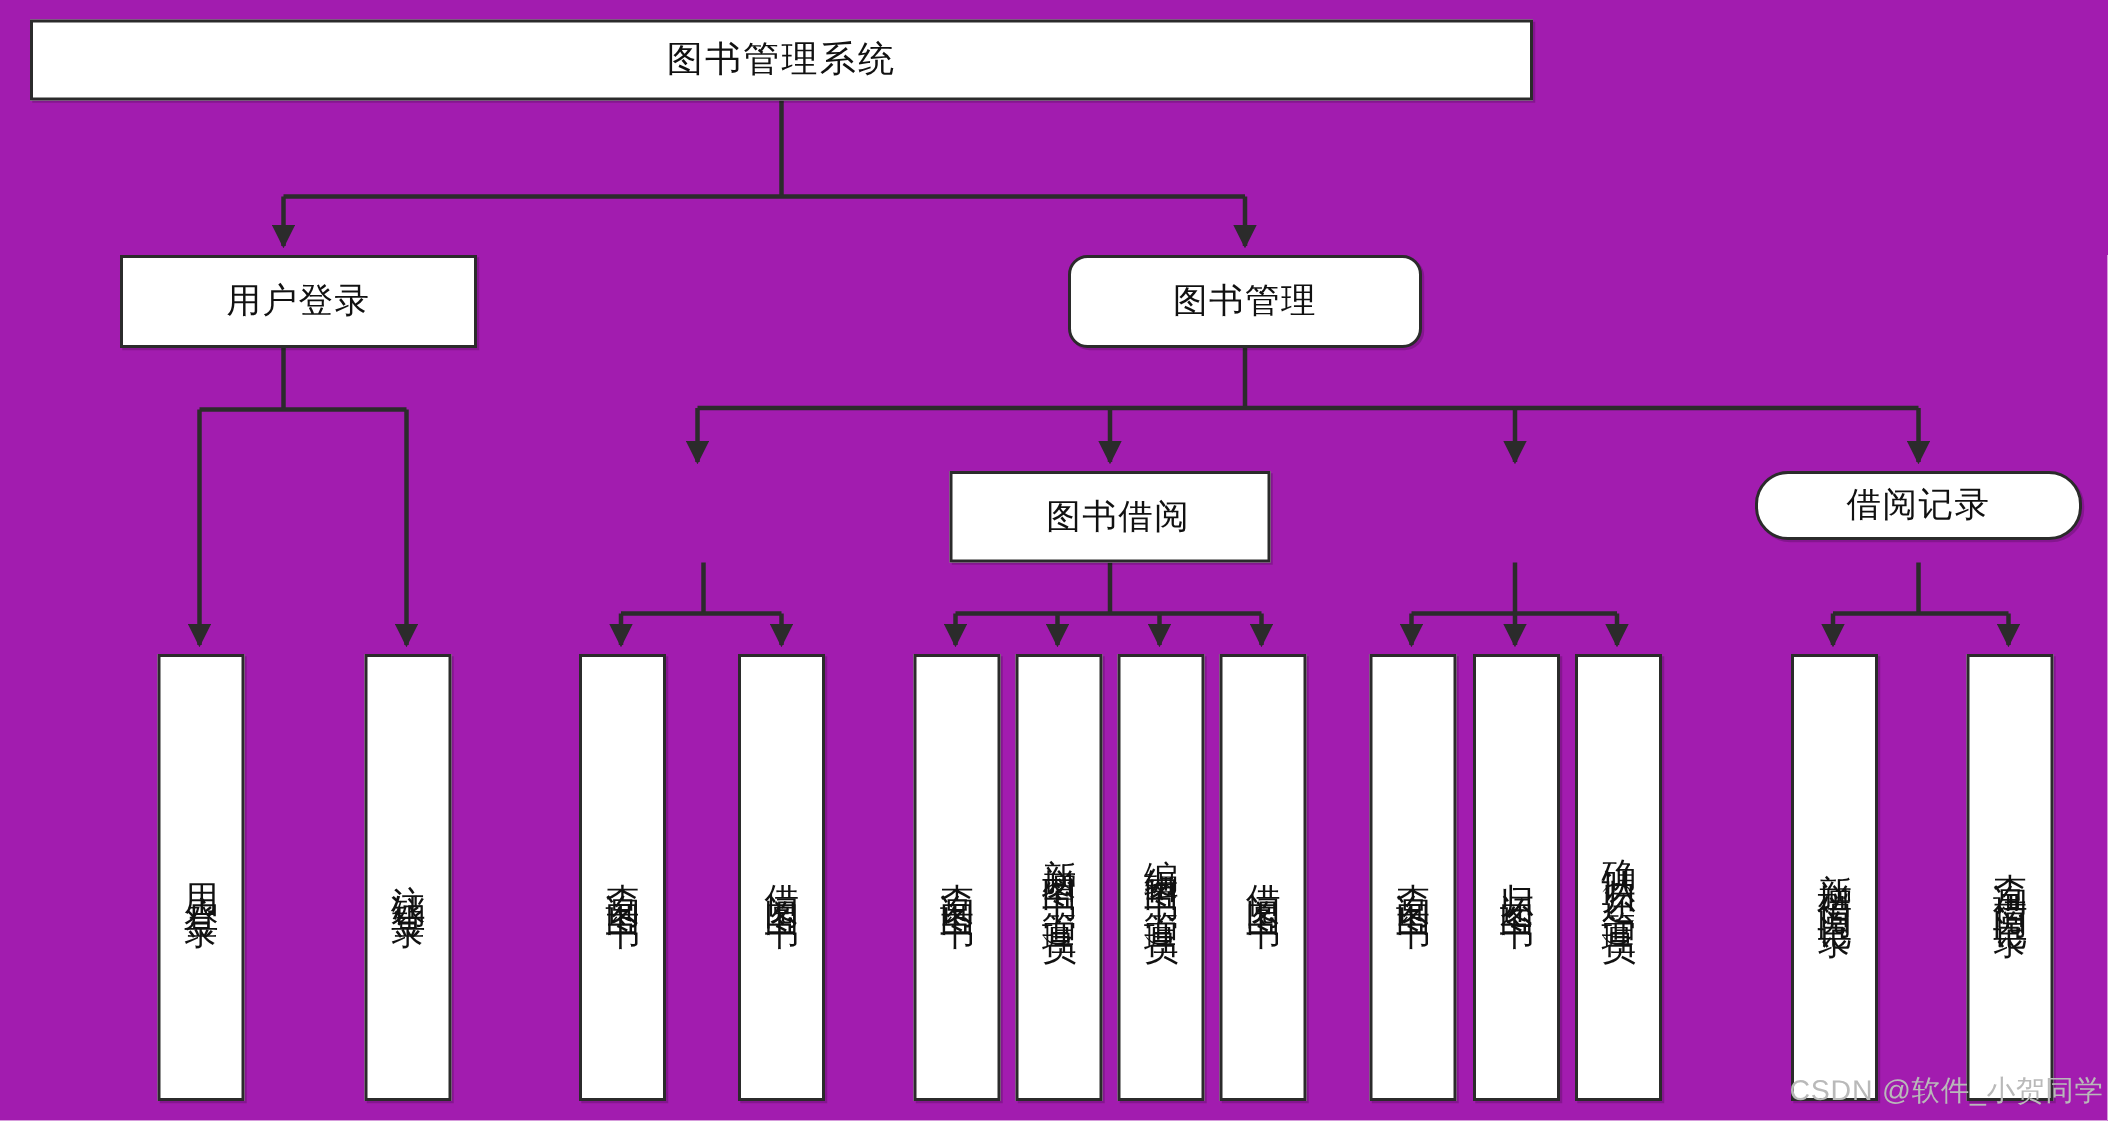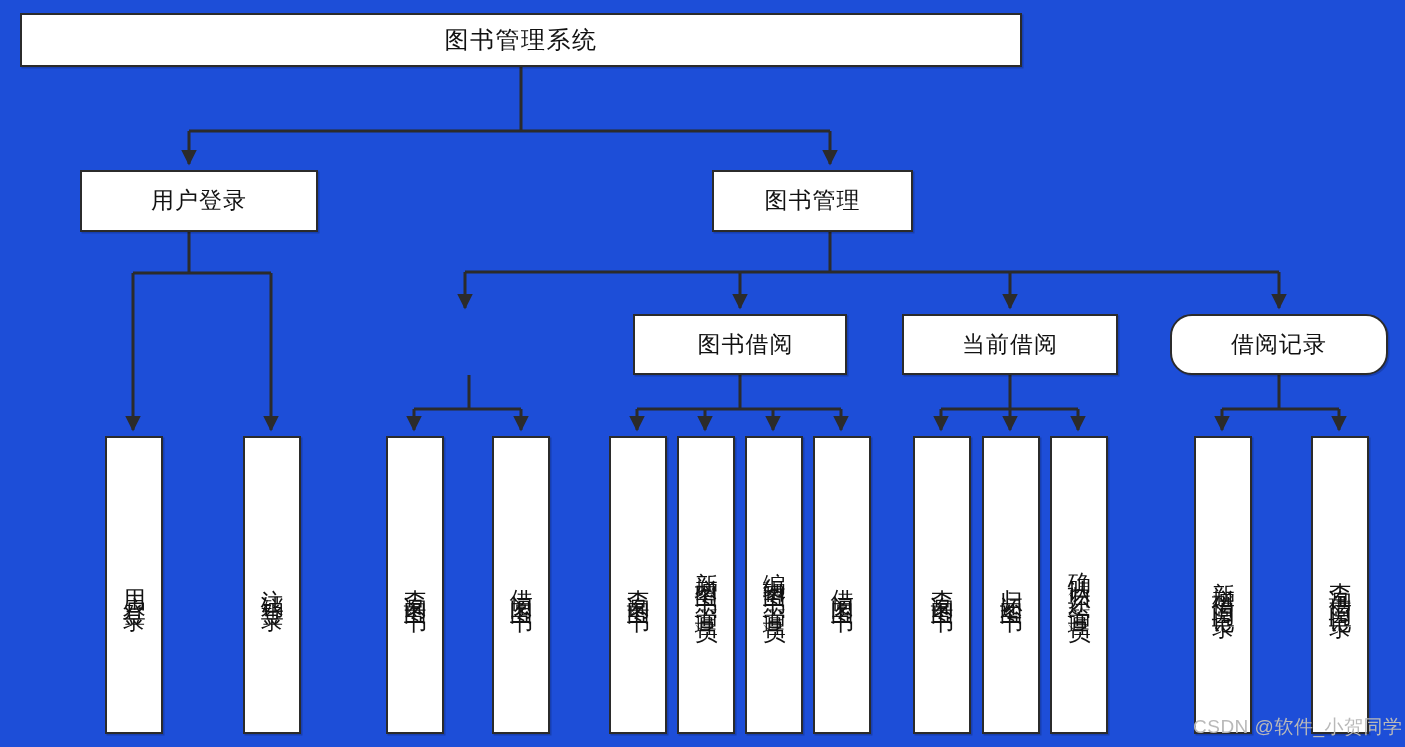--- a/index.html
+++ b/index.html
@@ -8,21 +8,21 @@
     padding: 0;
     background: #ffffff;
   }
   body {
     font-family: "Liberation Sans", "DejaVu Sans", sans-serif;
   }
   #canvas {
     position: relative;
     width: 1405px;
     height: 747px;
-    background: #1d4ed8;
+    background: #a21caf;
     overflow: hidden;
   }
   #edges {
     position: absolute;
     left: 0;
     top: 0;
     width: 1405px;
     height: 747px;
     pointer-events: none;
   }
@@ -122,28 +122,27 @@
       <path d="M 1222 409 L 1339 409"></path>
       <path d="M 1222 409 L 1222 430" marker-end="url(#arrow)"></path>
       <path d="M 1339 409 L 1339 430" marker-end="url(#arrow)"></path>
     </g>
   </svg>
 
   <div class="node node-h node-root" style="left:20px; top:13px; width:1002px; height:54px;">图书管理系统</div>
 
   <div class="node node-h" style="left:80px; top:170px; width:238px; height:62px;">用户登录</div>
 
-  <div class="node node-h" style="left:712px; top:170px; width:201px; height:62px;">图书管理</div>
+  <div class="node node-h" style="left:712px; top:170px; width:236px; height:62px;border-radius:13px;">图书管理</div>
 
 
   <div class="node node-h" style="left:633px; top:314px; width:214px; height:61px;padding-left:17px;">图书借阅</div>
 
-  <div class="node node-h" style="left:902px; top:314px; width:216px; height:61px;">当前借阅</div>
 
-  <div class="node node-h" style="left:1170px; top:314px; width:218px; height:61px;border-radius:22px;">借阅记录</div>
+  <div class="node node-h" style="left:1170px; top:314px; width:218px; height:46px;border-radius:22px;">借阅记录</div>
 
   <div class="node node-v" style="left:105px; top:436px; width:58px; height:298px;">用户登录</div>
 
   <div class="node node-v" style="left:243px; top:436px; width:58px; height:298px;">注销登录</div>
 
   <div class="node node-v" style="left:386px; top:436px; width:58px; height:298px;">查询图书</div>
 
   <div class="node node-v" style="left:492px; top:436px; width:58px; height:298px;">借阅图书</div>
 
   <div class="node node-v" style="left:609px; top:436px; width:58px; height:298px;">查询图书</div>

